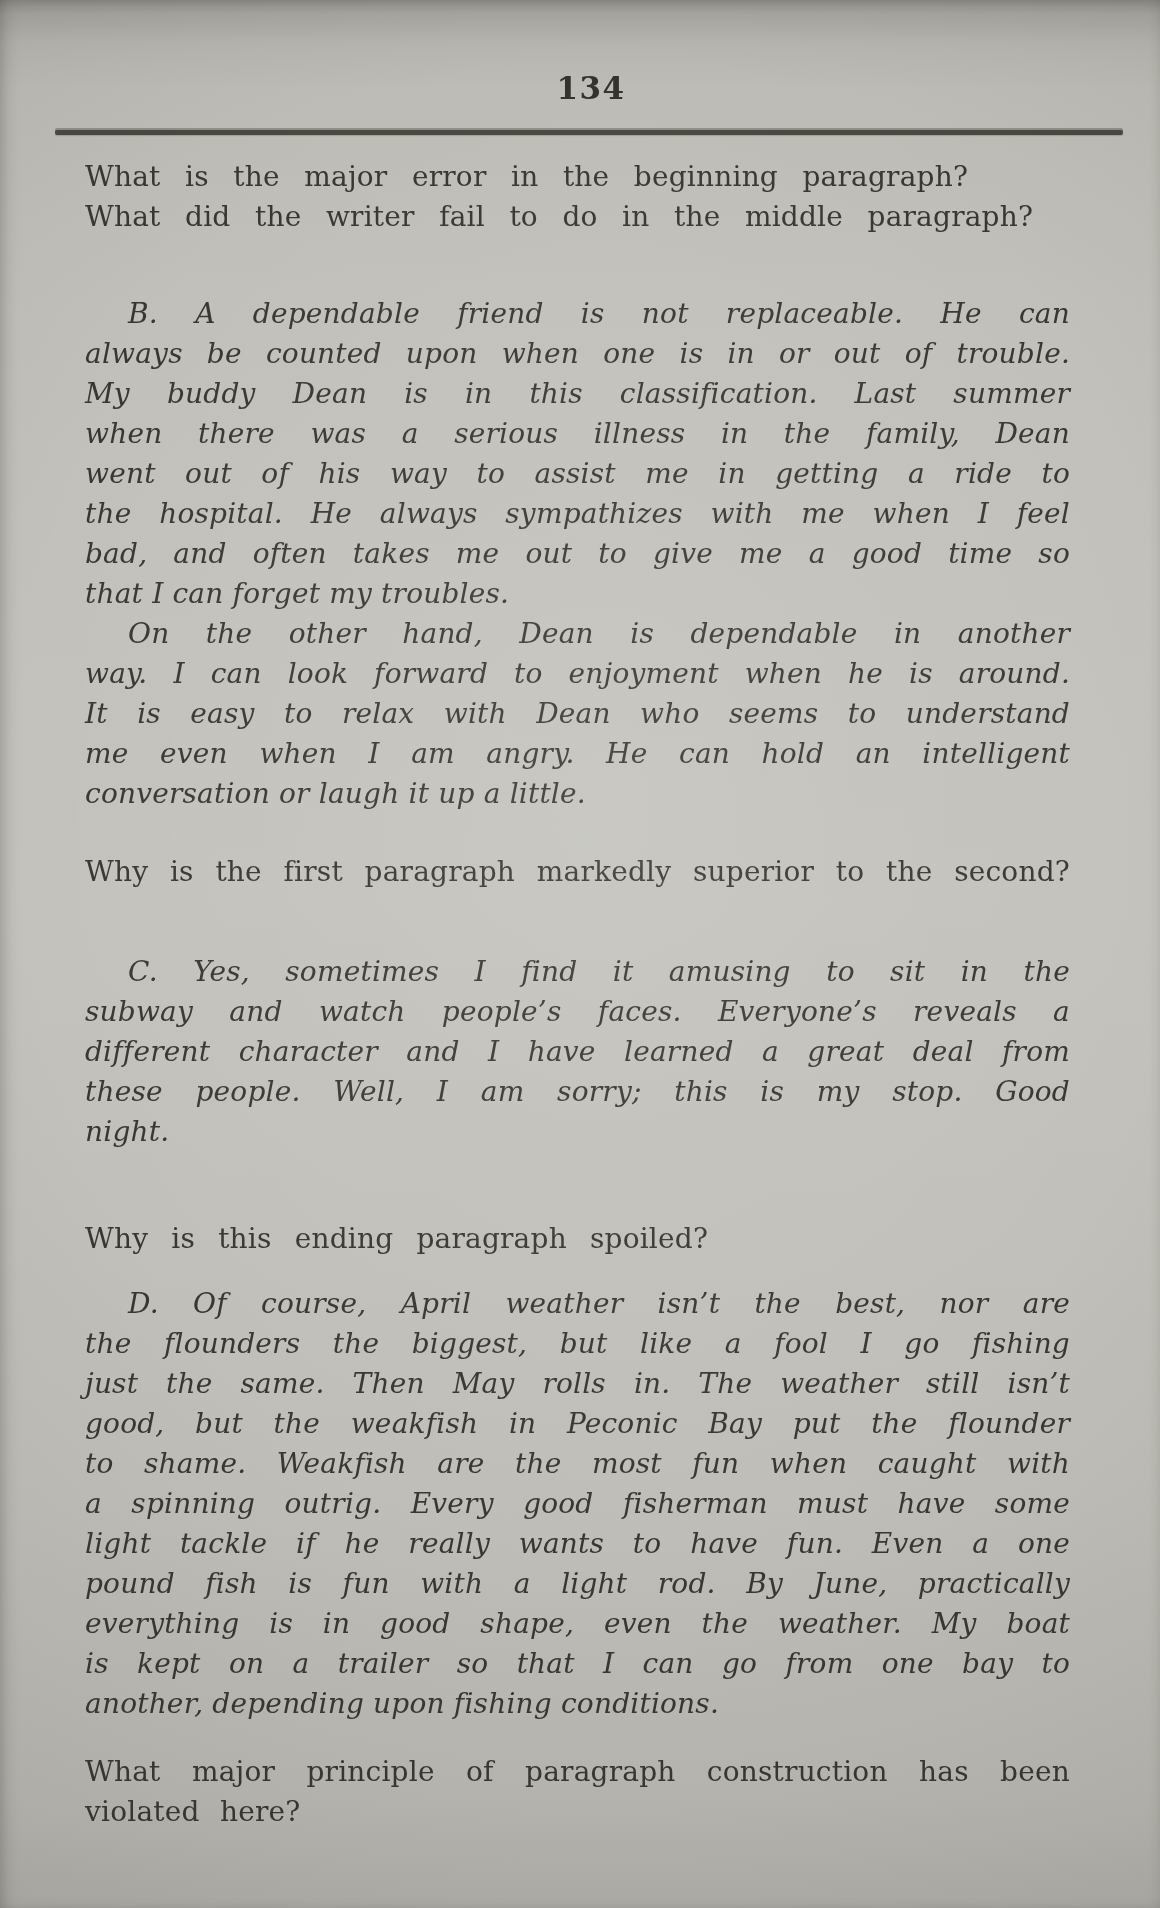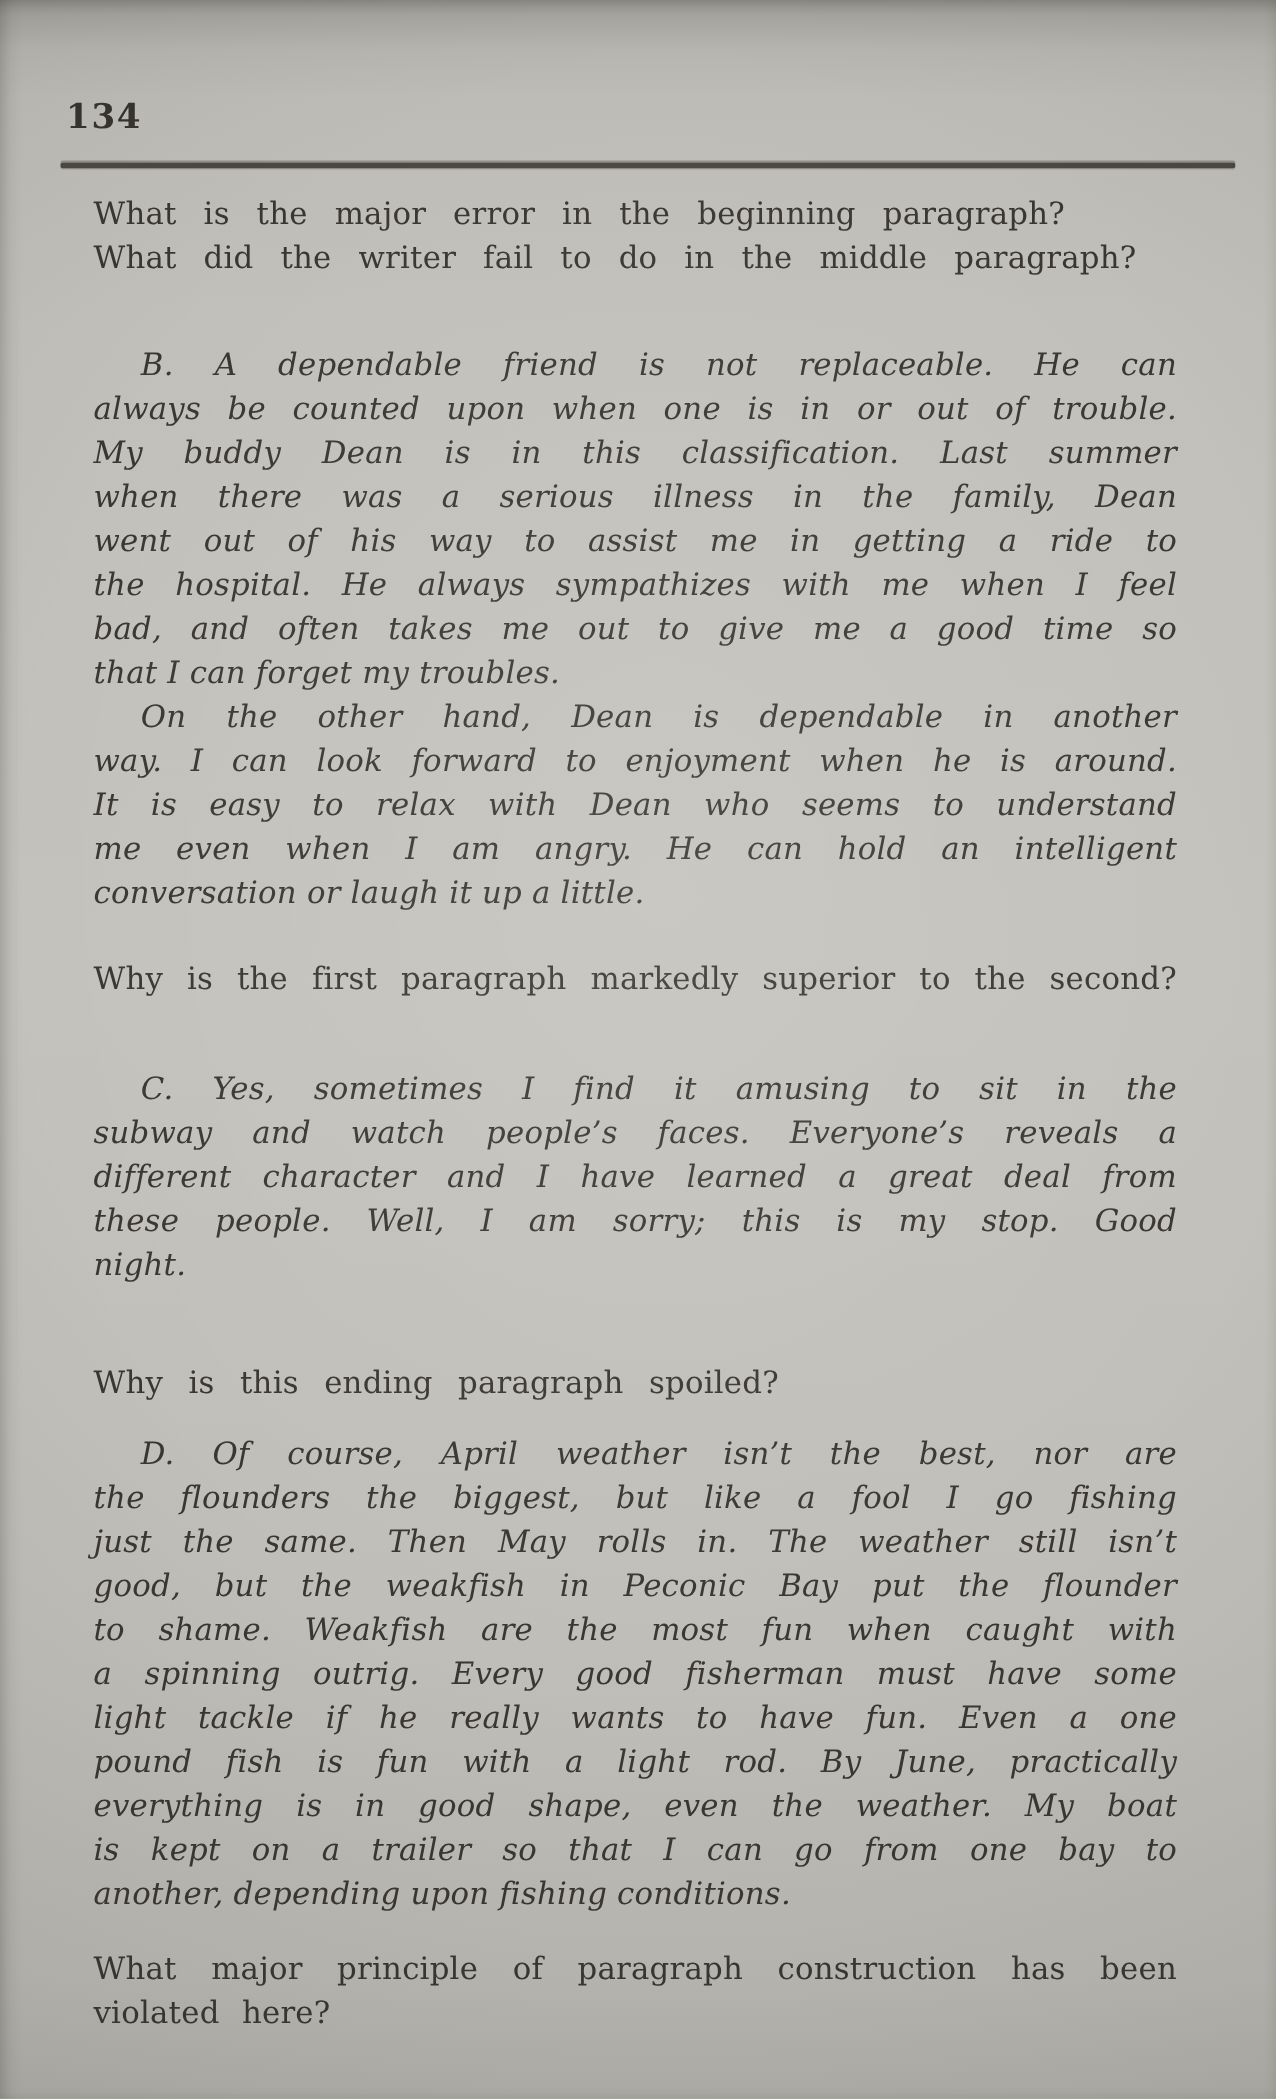--- a/index.html
+++ b/index.html
@@ -18,21 +18,21 @@
         #8f8e88 0px, #a5a49e 14px, #b6b5af 45px, #bdbcb6 90px,
         #c1c0ba 300px, #c3c2bc 900px, #bfbeb8 1500px, #b9b8b2 1800px, #b1b0aa 1908px);
     box-shadow: inset 10px 0 18px -10px rgba(35,34,30,.35),
                 inset -6px 0 14px -8px rgba(35,34,30,.18);
   }
   .page::before {
     content:""; position:absolute; inset:0; pointer-events:none;
     background: radial-gradient(ellipse 90% 70% at 52% 42%,
       rgba(255,255,255,.10) 0%, rgba(255,255,255,0) 55%, rgba(30,29,26,.08) 100%);
   }
-  .header { position:relative; height:46px; padding-top:88px; margin:0 38px 0 60px; }
+  .header { position:relative; height:46px; padding-top:70px; margin:0 38px 0 60px;text-align:center; }
   .page-num {
     font-weight:bold; font-size:31px; letter-spacing:1.5px; color:#36332e;
   }
   .running-title {
     position:absolute; top:70px; left:640px; transform:translateX(-50%);
     white-space:nowrap;
     font-weight:bold; font-style:italic; font-size:30px;
     word-spacing:7px; letter-spacing:.3px; color:#363430;
   }
   .rule {

